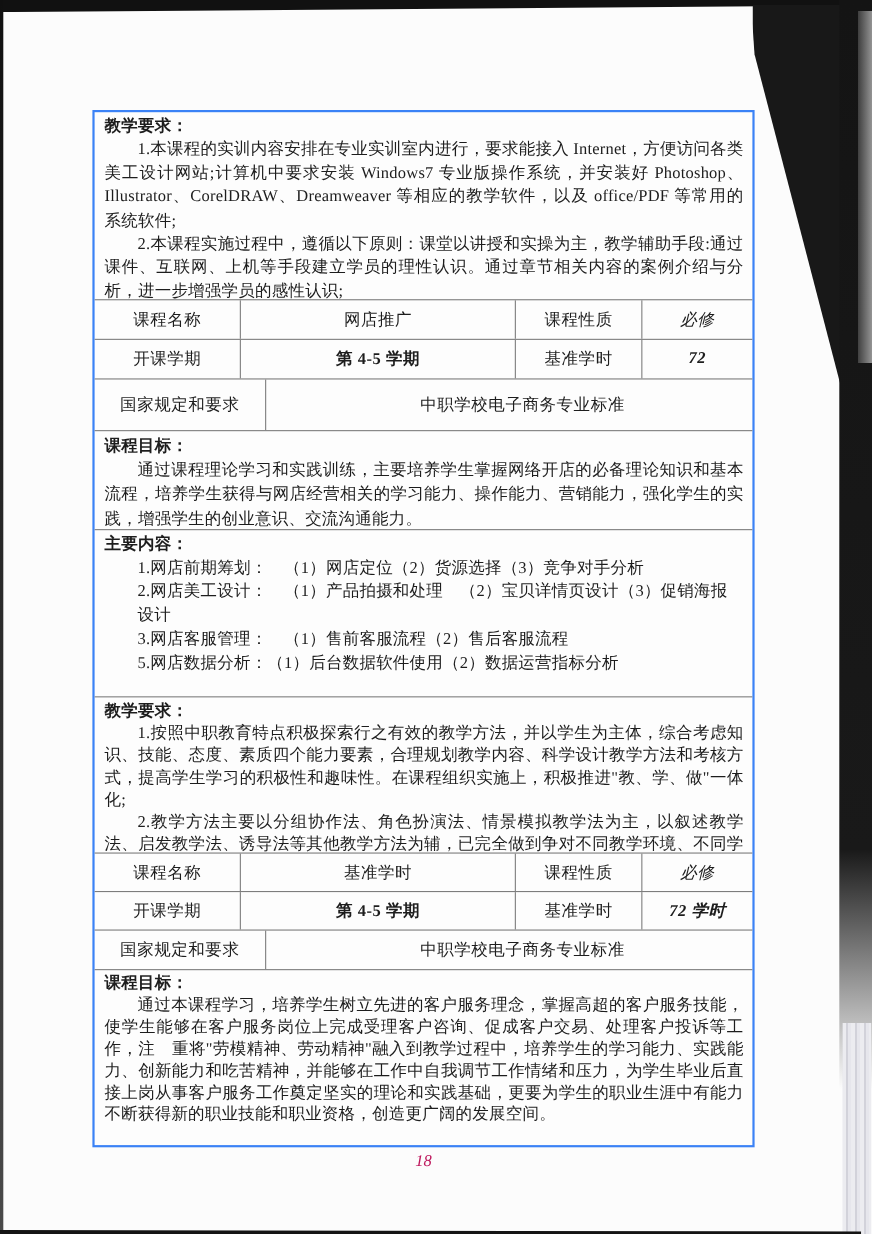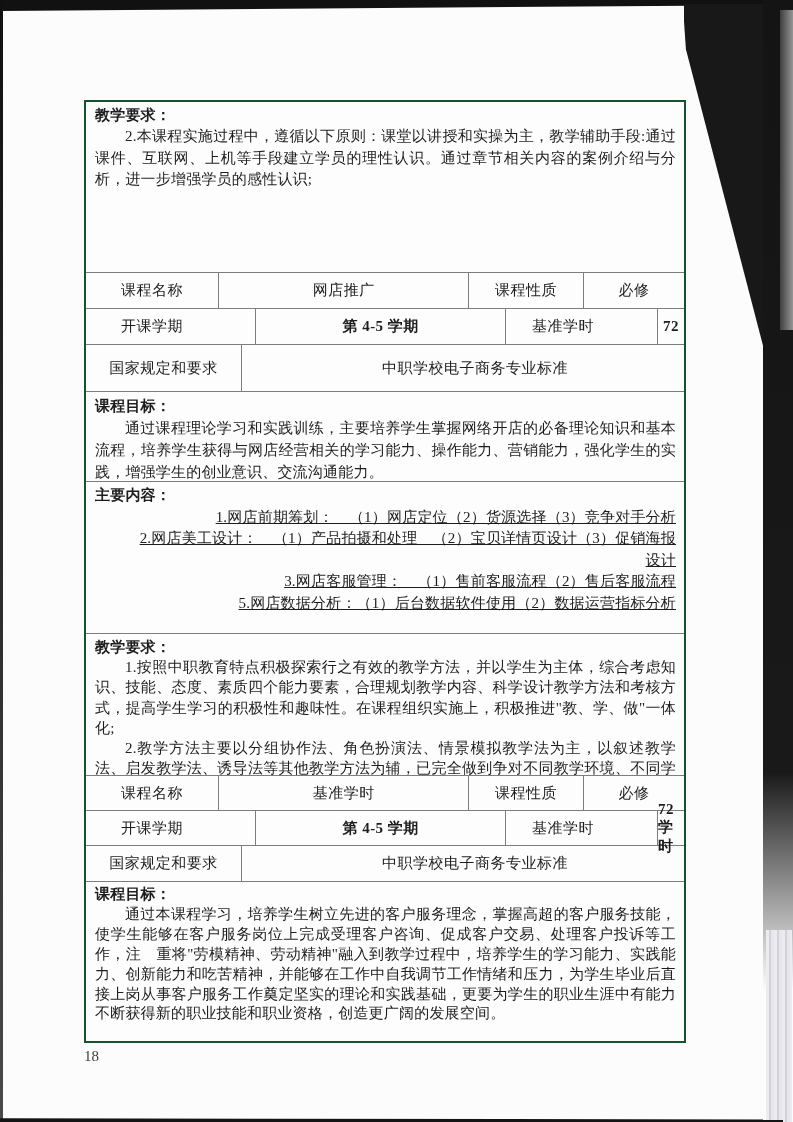--- a/index.html
+++ b/index.html
@@ -19,63 +19,64 @@
   .band-right-top { position:absolute; left:684px; top:4px; width:96px; height:348px; background:#181818;
                 clip-path:polygon(0 0,100% 0,100% 100%,84% 100%,2% 13%,0 5%); }
   .band-right { position:absolute; left:763px; top:0; width:30px; height:990px;
                 background:linear-gradient(to bottom,#141414 0%,#191919 78%,rgba(30,30,30,0) 100%); }
   .band-right-sheen { position:absolute; left:780px; top:10px; width:13px; height:320px;
                 background:linear-gradient(to right,rgba(255,255,255,.18),rgba(255,255,255,.55)); }
   .band-right-streaks { position:absolute; left:766px; top:930px; width:26px; height:192px;
                 background:repeating-linear-gradient(to right,#ececf0 0 3px,#d2d2da 3px 5px,#e6e6ec 5px 8px); }
   
   .doc { position:absolute; left:84px; top:100px; width:602px; box-sizing:border-box;
-         border:2px solid #14532d; background:#fdfdfd; }
+         border:2px solid #3b82f6; background:#fdfdfd; }
   .blk { box-sizing:border-box; padding:3px 8px 0 9px; overflow:hidden; letter-spacing:.2px; }
   .rule { border-top:1px solid #7d7d7d; }
   .hd  { margin:0; font-weight:bold; }
   .blk p { margin:0; text-indent:2em; text-align:justify; }
   #blk1 { height:170px; line-height:21.4px; }
   #blk2 { height:90px;  line-height:22px; }
   #blk3 { height:152px; line-height:21.6px; }
   #blk4 { height:142px; line-height:20.2px; }
   #blk5 { height:160px; line-height:19.9px; }
-  .item { padding-left:2em; text-align:right;text-decoration:underline; }
+  .item { padding-left:2em; text-align:left; }
   
   .tbl .tr { display:flex; }
   .tbl .tr + .tr { border-top:1px solid #7d7d7d; }
   .td { box-sizing:border-box; display:flex; align-items:center; justify-content:center;
         text-align:left; letter-spacing:.5px; }
   .td + .td { border-left:1px solid #7d7d7d; }
-  .c1 { width:22.1%; } .c2 { width:41.8%; } .c3 { width:19.2%; } .c4 { flex:1; }
+  .c1 { width:22.1%; } .c2 { width:41.8%; } .c3 { width:19.2%; } .c4 { flex:1;font-style:italic; }
   .c1w { width:25.9%;font-family:Liberation Serif, serif; } .crest { flex:1;padding-left:24px; }
   #tbl1 .tr { height:35px; } #tbl1 .tr-last { height:46px; }
   #tbl2 .tr { height:34px; } #tbl2 .tr-last { height:35px; }
-  .bold { font-weight:bold;margin-left:37px; }
+  .bold { font-weight:bold; }
   
-  .pageno { position:absolute; left:84px; top:1048px; width:602px; text-align:left;
-            font-size:15px; color:#404040; }
+  .pageno { position:absolute; left:84px; top:1048px; width:602px; text-align:center;
+            font-size:15px; color:#be185d;font-style:italic; }
 </style>
 </head>
 <body>
 
 <div class="page">
 
   <div class="edge-top"></div>
   <div class="band-right-top"></div>
   <div class="band-right"></div>
   <div class="band-right-sheen"></div>
   <div class="band-right-streaks"></div>
   <div class="edge-left"></div>
   <div class="edge-bottom"></div>
 
   <div class="doc">
 
     <div class="blk" id="blk1">
       <div class="hd">教学要求：</div>
+      <p>1.本课程的实训内容安排在专业实训室内进行，要求能接入 Internet，方便访问各类美工设计网站;计算机中要求安装 Windows7 专业版操作系统，并安装好 Photoshop、Illustrator、CorelDRAW、Dreamweaver 等相应的教学软件，以及 office/PDF 等常用的系统软件;</p>
       <p>2.本课程实施过程中，遵循以下原则：课堂以讲授和实操为主，教学辅助手段:通过课件、互联网、上机等手段建立学员的理性认识。通过章节相关内容的案例介绍与分析，进一步增强学员的感性认识;</p>
 
     </div>
 
     <div class="tbl rule" id="tbl1">
       <div class="tr">
         <div class="td c1">课程名称</div>
         <div class="td c2">网店推广</div>
         <div class="td c3">课程性质</div>
         <div class="td c4">必修</div>

